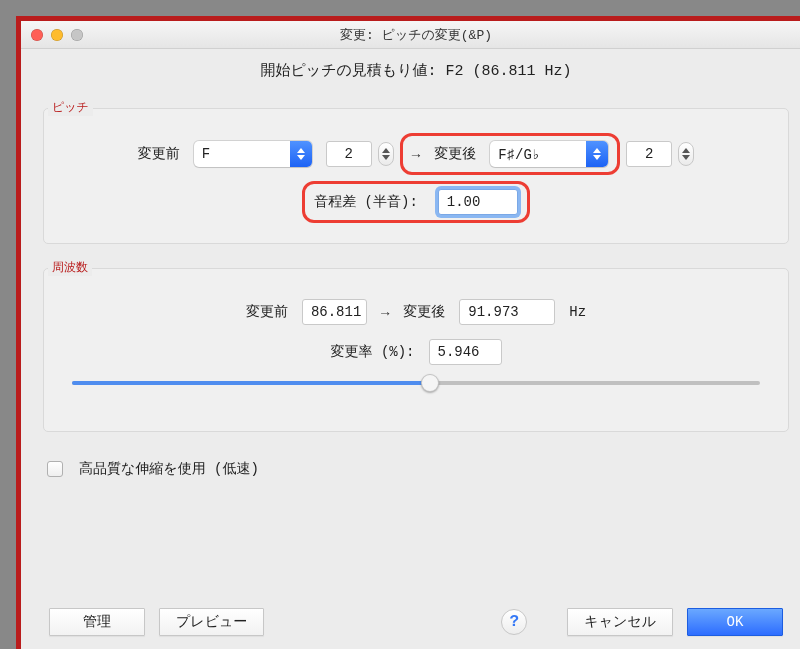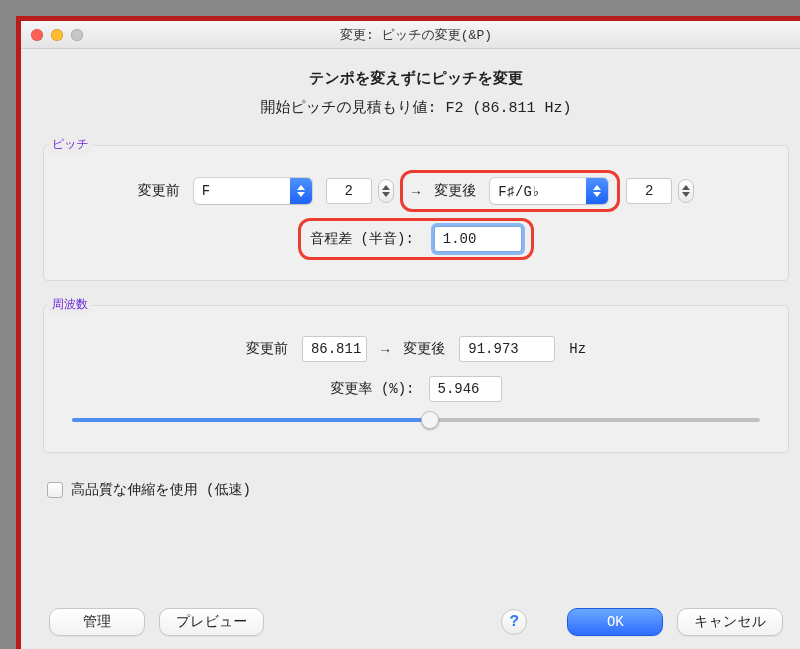--- a/index.html
+++ b/index.html
@@ -93,21 +93,21 @@
     background: var(--fieldset-bg);
     margin: 14px 0 10px 0;
     padding: 24px 22px 20px 22px;
   }
   .group-label {
     position: absolute;
     top: -10px; left: 4px;
     background: var(--bg);
     padding: 0 4px;
     font-size: 12px;
-    color: #6d28d9;
+    color: #b91c1c;
   }
 
   .row {
     display: flex;
     align-items: center;
     justify-content: center;
     gap: 14px;
     margin: 6px 0;
     flex-wrap: nowrap;
   }
@@ -233,21 +233,21 @@
     width: 18px; height: 18px;
     border-radius: 50%;
     background: var(--slider-thumb);
     border: 0.5px solid rgba(0,0,0,0.2);
     box-shadow: 0 1px 2px rgba(0,0,0,0.3);
     transform: translate(-50%, -50%);
   }
 
   
   .check-row {
-    display: flex; align-items: center; gap: 8px;
+    display: flex; align-items: center; gap: 16px;
     margin: 18px 4px 10px 4px;
     font-size: 14px;
   }
   .checkbox {
     width: 16px; height: 16px;
     border: 1px solid #b0b0b0;
     border-radius: 3px;
     background: linear-gradient(to bottom, #fff, #efefef);
   }
 
@@ -256,21 +256,21 @@
     margin-top: auto;
     display: flex;
     align-items: center;
     gap: 14px;
     padding: 10px 6px 8px 6px;
   }
   .btn {
     height: 28px;
     min-width: 96px;
     padding: 0 16px;
-    border-radius: 10px;
+    border-radius: 1px;
     background: linear-gradient(to bottom, #ffffff, #f2f2f2);
     border: 1px solid #c7c7c7;
     box-shadow: 0 1px 1px rgba(0,0,0,0.06);
     font-size: 14px;
     display: inline-flex; align-items: center; justify-content: center;
     cursor: default;
   }
   .btn-primary {
     background: linear-gradient(to bottom, var(--blue-grad-top), var(--blue-grad-bot));
     border: 1px solid #1c5de0;
@@ -300,21 +300,20 @@
     <div class="traffic-lights">
       <div class="tl tl-close"></div>
       <div class="tl tl-min"></div>
       <div class="tl tl-max"></div>
     </div>
     <div class="title">変更: ピッチの変更(&amp;P)</div>
   </div>
 
   <div class="body">
 
-    <div class="heading">テンポを変えずにピッチを変更</div>
     <div class="subheading">開始ピッチの見積もり値: F2 (86.811 Hz)</div>
 
     <div class="group">
       <div class="group-label">ピッチ</div>
 
       <div class="row">
         <span class="lbl">変更前</span>
 
         <div class="mac-select" style="min-width:118px;">
           <div class="value">F</div>
@@ -349,26 +348,26 @@
           <div class="spinbtn">
             <div class="tri-up"></div>
               <div class="tri-down"></div>
           </div>
         </div>
       </div>
 
       <div class="row" style="margin-top:18px;">
         <span class="hl" style="display:inline-flex; align-items:center; gap:20px; padding:2px 4px;">
           <span class="lbl">音程差 (半音):</span>
-          <span class="txt focus" style="width:88px;">1.00</span>
+          <span class="txt focus" style="width:80px;">1.00</span>
         </span>
       </div>
     </div>
 
-    <div class="group" style="padding-bottom:30px;">
+    <div class="group" style="padding-bottom:46px;">
       <div class="group-label">周波数</div>
 
       <div class="row">
         <span class="lbl">変更前</span>
         <span class="txt" style="width:65px;">86.811</span>
         <span class="arrow-sep">→</span>
         <span class="lbl">変更後</span>
         <span class="txt" style="width:96px;">91.973</span>
         <span class="lbl">Hz</span>
       </div>
@@ -390,18 +389,18 @@
       <div class="checkbox"></div>
       <span>高品質な伸縮を使用 (低速)</span>
     </div>
 
     <div class="footer">
       <div class="btn">管理</div>
       <div class="btn">プレビュー</div>
       <div class="spacer"></div>
       <div class="help">?</div>
       <div class="spacer" style="flex:0 0 12px;"></div>
+      <div class="btn">キャンセル</div>
       <div class="btn btn-primary">OK</div>
-      <div class="btn">キャンセル</div>
     </div>
 
   </div>
 </div>
 
 </body></html>

